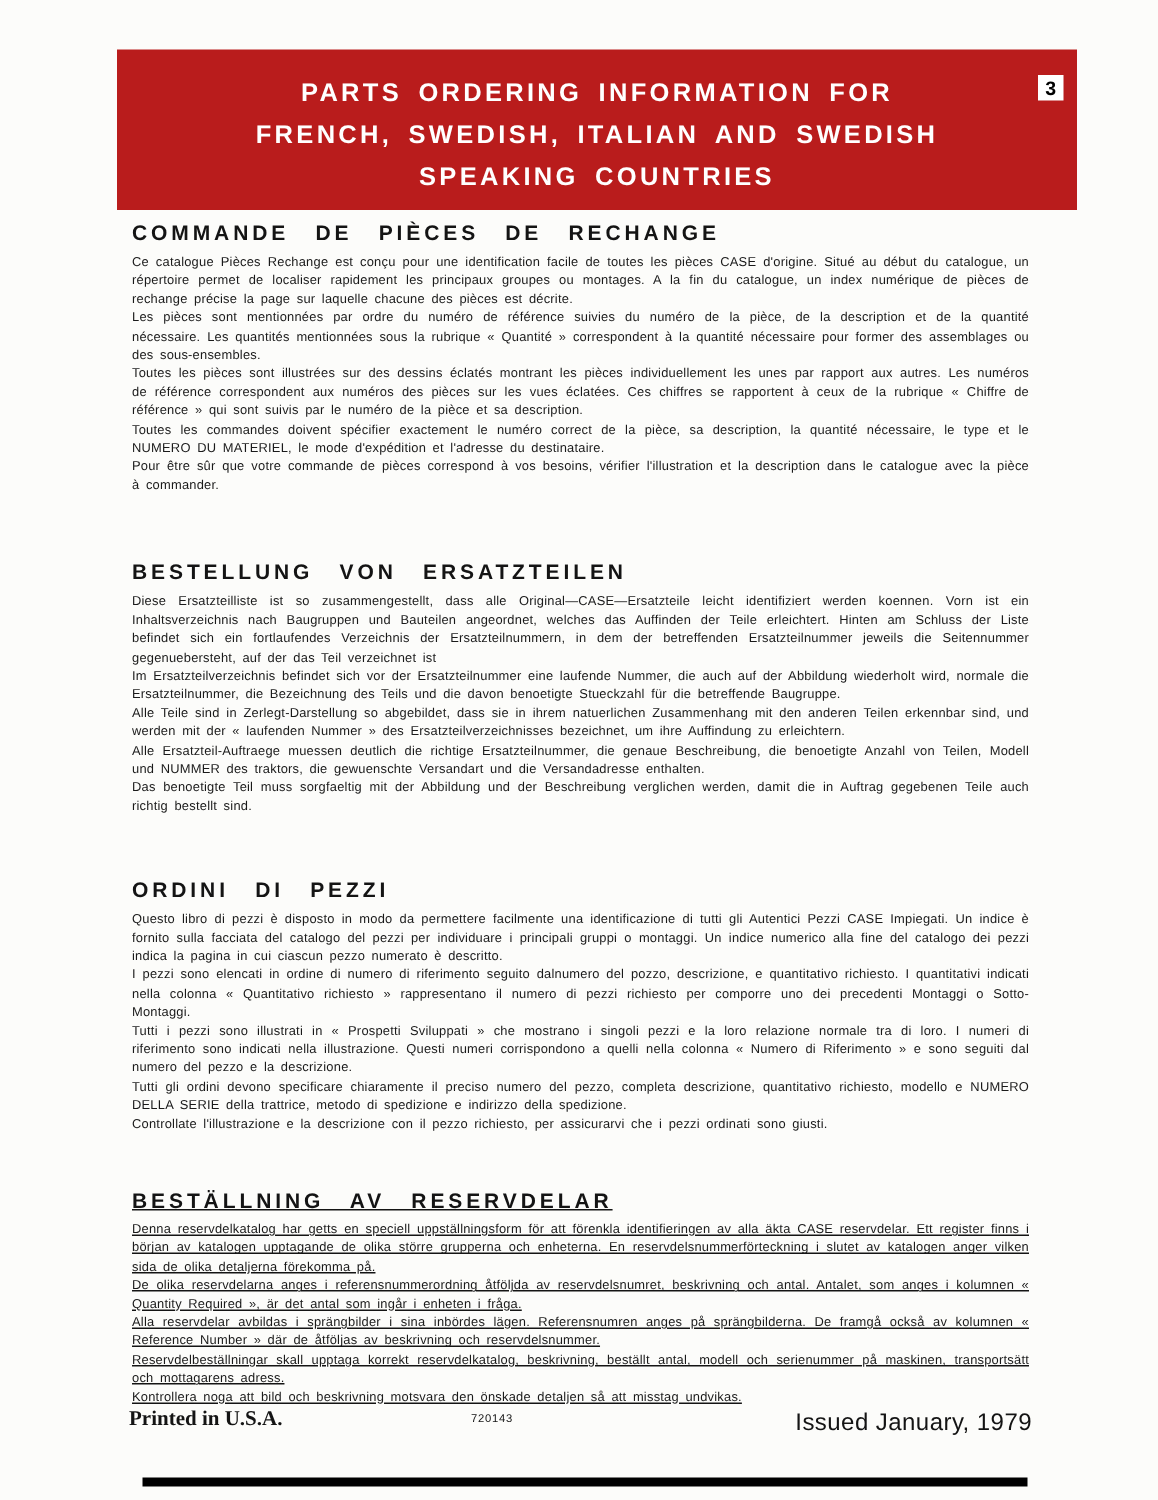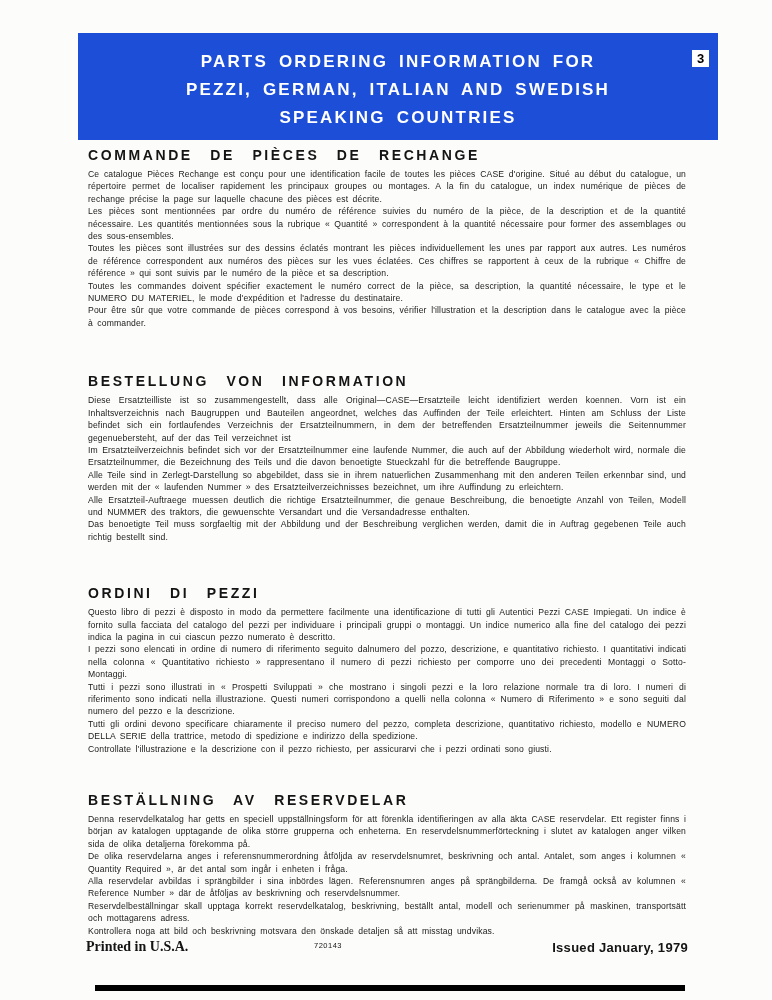--- a/index.html
+++ b/index.html
@@ -4,21 +4,21 @@
 <style>
   html,body { margin:0; padding:0; }
   body { width:772px; height:1000px; background:#e9e9e7; }
   .page {
     position:relative; width:772px; height:1000px;
     background:#fcfcfa; color:#141414; overflow:hidden;
     font-family:"Liberation Sans", sans-serif;
   }
   .banner {
     position:absolute; left:78px; top:33px; width:640px; height:107px;
-    background:#1d4ed8; color:#ffffff; text-align:center;
+    background:#b91c1c; color:#ffffff; text-align:center;
     box-sizing:border-box; padding-top:15px;
   }
   .banner-line {
     font-weight:bold; font-size:17px; letter-spacing:2.2px;
     word-spacing:4px; line-height:28px; white-space:nowrap;
   }
   .page-badge {
     position:absolute; top:17px; right:9px; width:17px; height:17px;
     background:#ffffff; color:#000000; font-weight:bold; font-size:13px;
     line-height:17px; text-align:center;
@@ -29,65 +29,65 @@
     text-align:left; font-weight:bold; font-size:14px;
     letter-spacing:2.6px; word-spacing:11px; margin:0 0 5px 0;
     white-space:nowrap;
   }
   .section-body p {
     margin:0; font-size:8.6px; line-height:12.4px; text-align:justify;
     letter-spacing:0.15px; word-spacing:1.8px; color:#1a1a1a;
   }
   .gap-1 { margin-top:44px; }
   .gap-2 { margin-top:42px; }
-  .gap-3 { margin-top:37px; }
+  .gap-3 { margin-top:37px;text-decoration:underline; }
   .footer-left {
     position:absolute; left:86px; top:939px;
     font-family:"Liberation Serif", serif; font-weight:bold; font-size:14px;
   }
   .footer-center {
     position:absolute; left:0; width:656px; text-align:center; top:941px;
     font-size:7.5px; letter-spacing:0.5px;
   }
   .footer-right {
-    position:absolute; right:84px; top:940px; font-weight:bold; font-size:13px;
+    position:absolute; right:84px; top:940px; font-weight:normal; font-size:16px;
     letter-spacing:0.3px;
   }
   .bottom-bar {
     position:absolute; left:95px; top:985px; width:590px; height:6px;
     background:#000000;
   }
 </style>
 </head>
 <body>
 
 <div class="page">
 
   <div class="banner">
     <div class="banner-line">PARTS ORDERING INFORMATION FOR</div>
-    <div class="banner-line">PEZZI, GERMAN, ITALIAN AND SWEDISH</div>
+    <div class="banner-line">FRENCH, SWEDISH, ITALIAN AND SWEDISH</div>
     <div class="banner-line">SPEAKING COUNTRIES</div>
     <div class="page-badge">3</div>
   </div>
 
   <div class="content">
 
     <div class="section">
       <h2 class="section-heading">COMMANDE DE PIÈCES DE RECHANGE</h2>
       <div class="section-body">
         <p>Ce catalogue Pièces Rechange est conçu pour une identification facile de toutes les pièces CASE d'origine. Situé au début du catalogue, un répertoire permet de localiser rapidement les principaux groupes ou montages. A la fin du catalogue, un index numérique de pièces de rechange précise la page sur laquelle chacune des pièces est décrite.</p>
         <p>Les pièces sont mentionnées par ordre du numéro de référence suivies du numéro de la pièce, de la description et de la quantité nécessaire. Les quantités mentionnées sous la rubrique « Quantité » correspondent à la quantité nécessaire pour former des assemblages ou des sous-ensembles.</p>
         <p>Toutes les pièces sont illustrées sur des dessins éclatés montrant les pièces individuellement les unes par rapport aux autres. Les numéros de référence correspondent aux numéros des pièces sur les vues éclatées. Ces chiffres se rapportent à ceux de la rubrique « Chiffre de référence » qui sont suivis par le numéro de la pièce et sa description.</p>
         <p>Toutes les commandes doivent spécifier exactement le numéro correct de la pièce, sa description, la quantité nécessaire, le type et le NUMERO DU MATERIEL, le mode d'expédition et l'adresse du destinataire.</p>
         <p>Pour être sûr que votre commande de pièces correspond à vos besoins, vérifier l'illustration et la description dans le catalogue avec la pièce à commander.</p>
       </div>
     </div>
 
     <div class="section gap-1">
-      <h2 class="section-heading">BESTELLUNG VON INFORMATION</h2>
+      <h2 class="section-heading">BESTELLUNG VON ERSATZTEILEN</h2>
       <div class="section-body">
         <p>Diese Ersatzteilliste ist so zusammengestellt, dass alle Original—CASE—Ersatzteile leicht identifiziert werden koennen. Vorn ist ein Inhaltsverzeichnis nach Baugruppen und Bauteilen angeordnet, welches das Auffinden der Teile erleichtert. Hinten am Schluss der Liste befindet sich ein fortlaufendes Verzeichnis der Ersatzteilnummern, in dem der betreffenden Ersatzteilnummer jeweils die Seitennummer gegenuebersteht, auf der das Teil verzeichnet ist</p>
         <p>Im Ersatzteilverzeichnis befindet sich vor der Ersatzteilnummer eine laufende Nummer, die auch auf der Abbildung wiederholt wird, normale die Ersatzteilnummer, die Bezeichnung des Teils und die davon benoetigte Stueckzahl für die betreffende Baugruppe.</p>
         <p>Alle Teile sind in Zerlegt-Darstellung so abgebildet, dass sie in ihrem natuerlichen Zusammenhang mit den anderen Teilen erkennbar sind, und werden mit der « laufenden Nummer » des Ersatzteilverzeichnisses bezeichnet, um ihre Auffindung zu erleichtern.</p>
         <p>Alle Ersatzteil-Auftraege muessen deutlich die richtige Ersatzteilnummer, die genaue Beschreibung, die benoetigte Anzahl von Teilen, Modell und NUMMER des traktors, die gewuenschte Versandart und die Versandadresse enthalten.</p>
         <p>Das benoetigte Teil muss sorgfaeltig mit der Abbildung und der Beschreibung verglichen werden, damit die in Auftrag gegebenen Teile auch richtig bestellt sind.</p>
       </div>
     </div>
 
     <div class="section gap-2">

